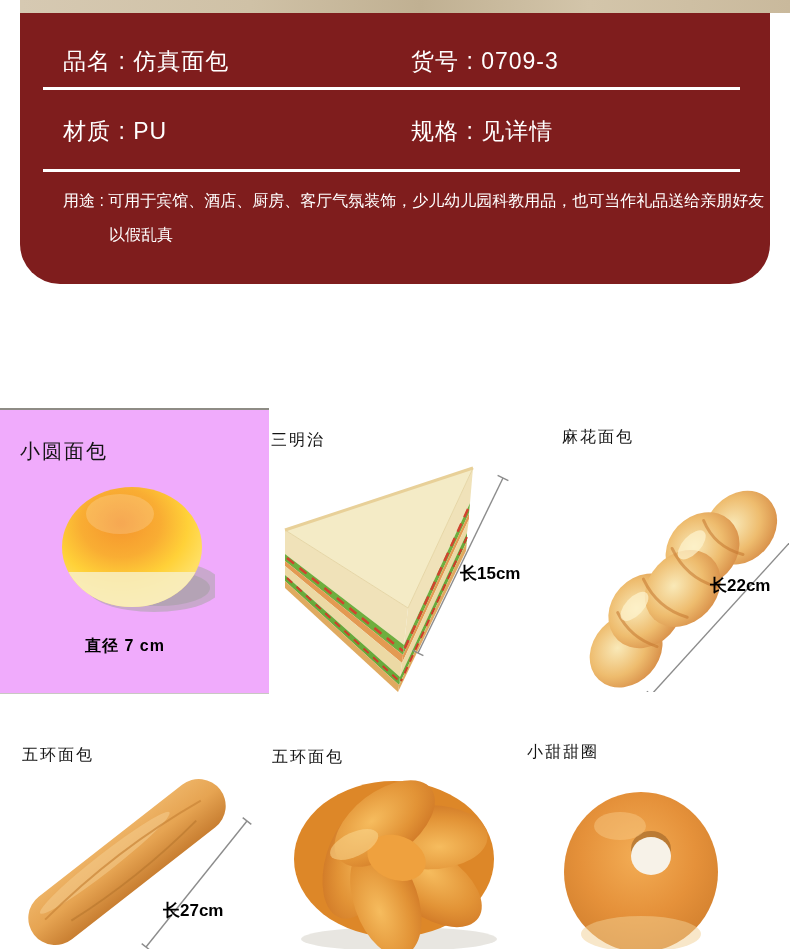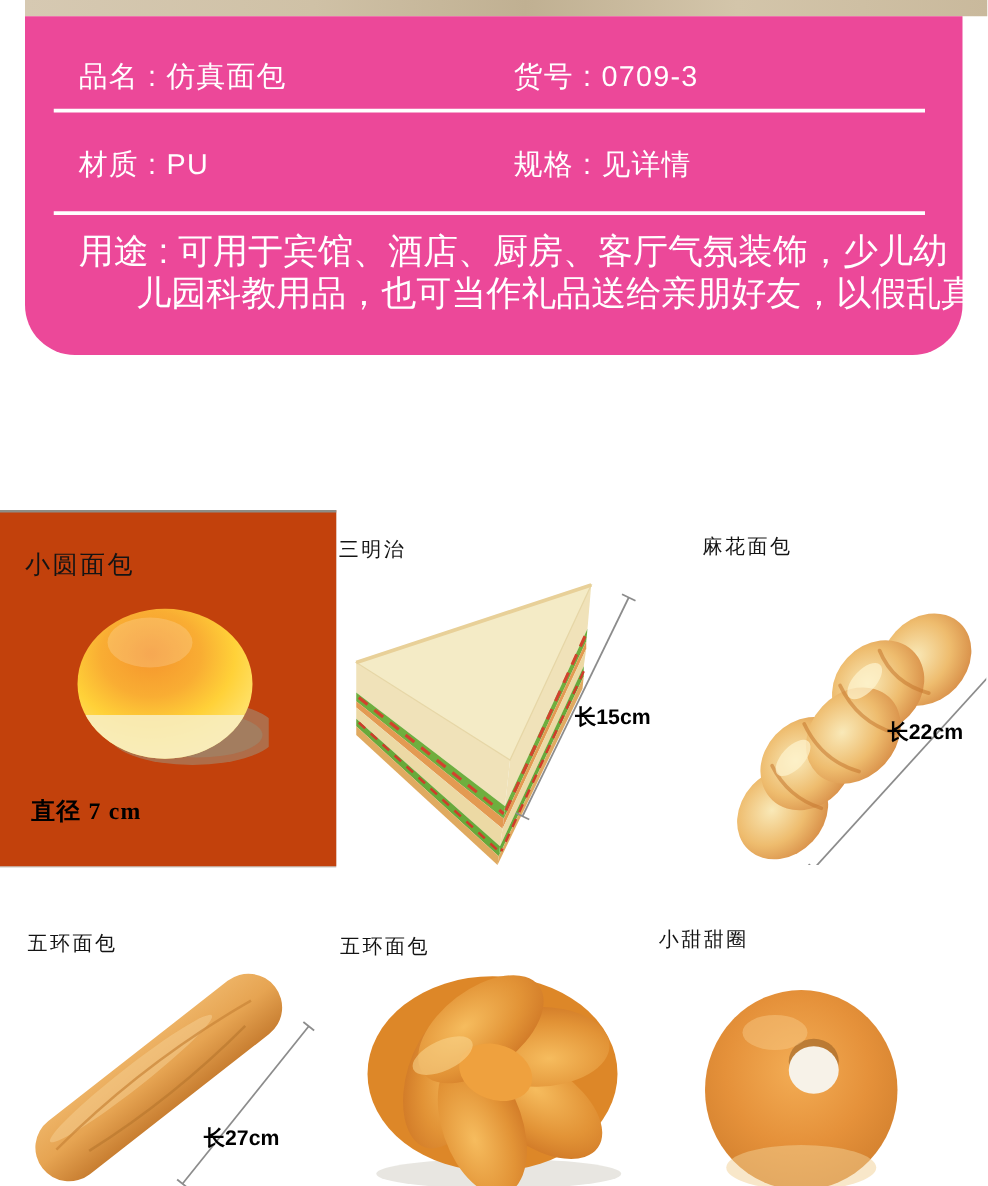--- a/index.html
+++ b/index.html
@@ -9,54 +9,54 @@
     font-family:"Liberation Sans","DejaVu Sans",sans-serif;
   }
   
   .photo-strip{
     position:absolute;left:20px;top:0;width:770px;height:13px;
     background:linear-gradient(90deg,#d6c9b2 0%,#cfc1a6 30%,#c0b092 52%,#d3c5aa 74%,#c9b99c 100%);
   }
   
   .spec-panel{
     position:absolute;left:20px;top:13px;width:750px;height:271px;
-    background:#ec4899;border-radius:0 0 40px 40px;color:#ffffff;
+    background:#7f1d1d;border-radius:0 0 40px 40px;color:#ffffff;
   }
   .spec-row{position:absolute;left:0;width:100%;height:28px;}
   .spec-row1{top:33px;} .spec-row2{top:103px;}
   .spec-cell{position:absolute;font-size:23px;font-weight:500;letter-spacing:1px;white-space:nowrap;}
   .spec-cell.c-left{left:43px;} .spec-cell.c-right{left:391px;}
   .divider{position:absolute;left:23px;width:697px;height:3px;background:#ffffff;}
   .divider1{top:74px;} .divider2{top:156px;}
   .usage{
     position:absolute;left:43px;top:171px;width:672px;margin:0;
-    font-size:28px;font-weight:500;line-height:34px;
+    font-size:16px;font-weight:500;line-height:34px;
     padding-left:46px;text-indent:-46px;
   }
   
   .cell{position:absolute;}
   .cell-graybg{
     background:linear-gradient(180deg,#f1f0ed 0%,#edecdf0 55%,#eae9e5 100%);
-    background-color:#c2410c;
+    background-color:#f0abfc;
     border-top:2px solid #8e8c85;
     box-shadow:0 1px 0 #c9c8c3;
   }
   .p-label{
     position:absolute;color:#141414;
     font-family:"DejaVu Serif","Liberation Serif",serif;
     letter-spacing:2px;white-space:nowrap;
   }
   .p-label.big{font-size:20px;} .p-label.small{font-size:16px;text-align:center;}
   .dim-label{
     position:absolute;color:#000;font-weight:bold;font-size:17px;white-space:nowrap;
     font-family:"Liberation Sans","DejaVu Sans",sans-serif;
   }
   .caption{
-    position:absolute;left:25px;top:226px;width:200px;
-    color:#000;font-weight:bold;font-size:19px;letter-spacing:1px;font-family:Liberation Serif, serif;
+    position:absolute;left:25px;top:226px;width:200px;text-align:center;
+    color:#000;font-weight:bold;font-size:16px;letter-spacing:1px;
   }
   svg{position:absolute;display:block;}
 </style>
 </head>
 <body>
 
 <div class="photo-strip"></div>
 
 <div class="spec-panel">
   <div class="spec-row spec-row1">

